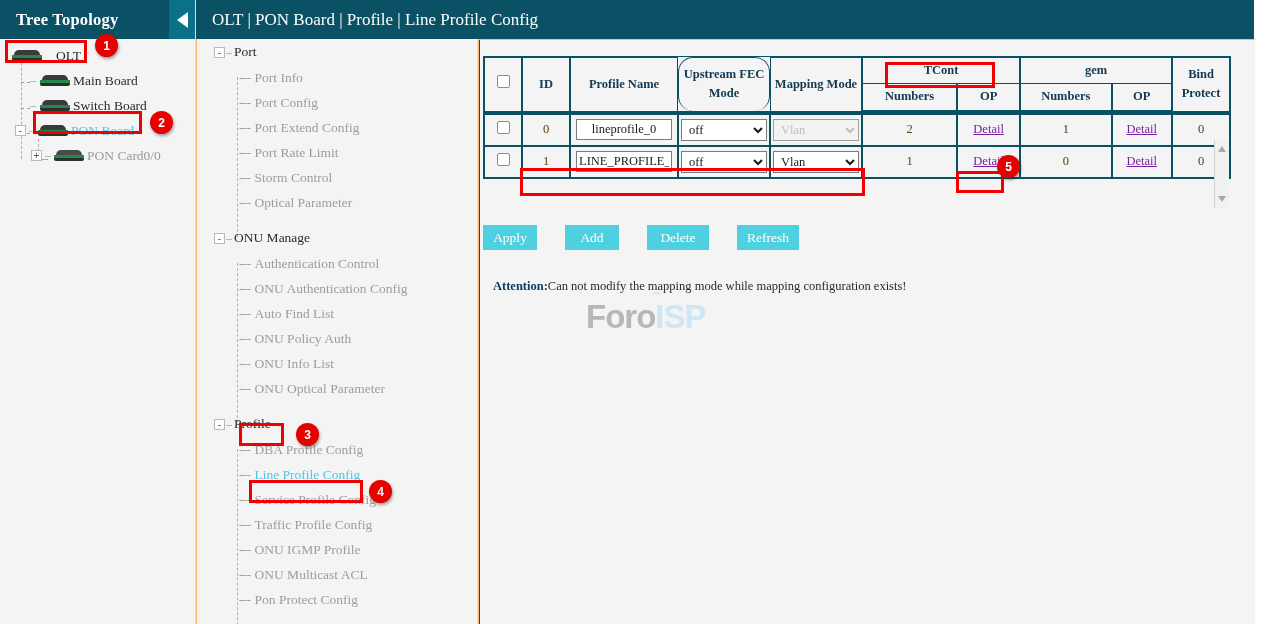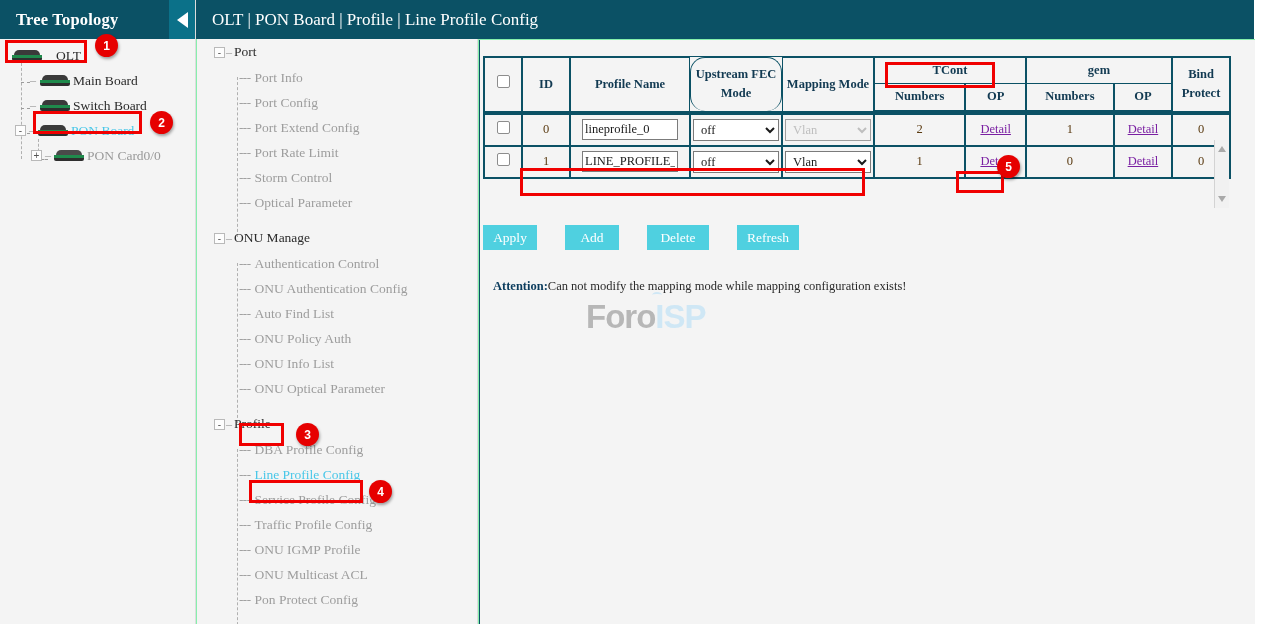--- a/index.html
+++ b/index.html
@@ -6,21 +6,21 @@
   html, body {
     margin: 0; padding: 0;
     width: 1274px; height: 624px;
     overflow: hidden;
     background: #ffffff;
     font-family: "Liberation Serif", "DejaVu Serif", serif;
   }
   #app {
     position: relative;
     width: 1274px; height: 624px;
-    background: #86efac;
+    background: #fdba74;
   }
 
   
   #tree-panel {
     position: absolute;
     left: 0; top: 0;
     width: 196px; height: 624px;
     background: #f4f4f4;
     border-right: 1px solid #dcdcdc;
   }
@@ -217,20 +217,21 @@
     font-size: 12.5px;
   }
   table.grid thead tr:first-child th { border-bottom: none; }
   .thead-sep { height: 3px; background: #0b5165; }
 
   .cellinput {
     width: 96px;
     height: 21px;
     border: 1px solid #7b7b7b;
     background: #ffffff;
+    text-align: center;
     font-family: "Liberation Serif", serif;
     font-size: 12.5px;
     color: #1a1a1a;
     padding: 0 2px;
   }
   .cellsel {
     width: 86px;
     height: 22px;
     border: 1px solid #7b7b7b;
     background: #ffffff;
@@ -533,21 +534,21 @@
   <div id="main">
 
     <div id="table-wrap">
       <table class="grid">
         <thead>
           <tr>
             <th rowspan="2" style="width:38px;">
               <span class="chk"></span>
             </th>
             <th rowspan="2" style="width:48px;">ID</th>
-            <th rowspan="2" style="width:120px;">Profile Name</th>
+            <th rowspan="2" style="width:108px;">Profile Name</th>
             <th rowspan="2" style="width:88px;border-radius:15px;">
               <span>Upstream FEC</span><br>
               <span>Mode</span>
             </th>
             <th rowspan="2" style="width:91px;">Mapping Mode</th>
             <th colspan="2" style="width:154px;">TCont</th>
             <th colspan="2" style="width:148px;">gem</th>
             <th rowspan="2" style="width:58px;">
               <span>Bind</span><br>
               <span>Protect</span>

